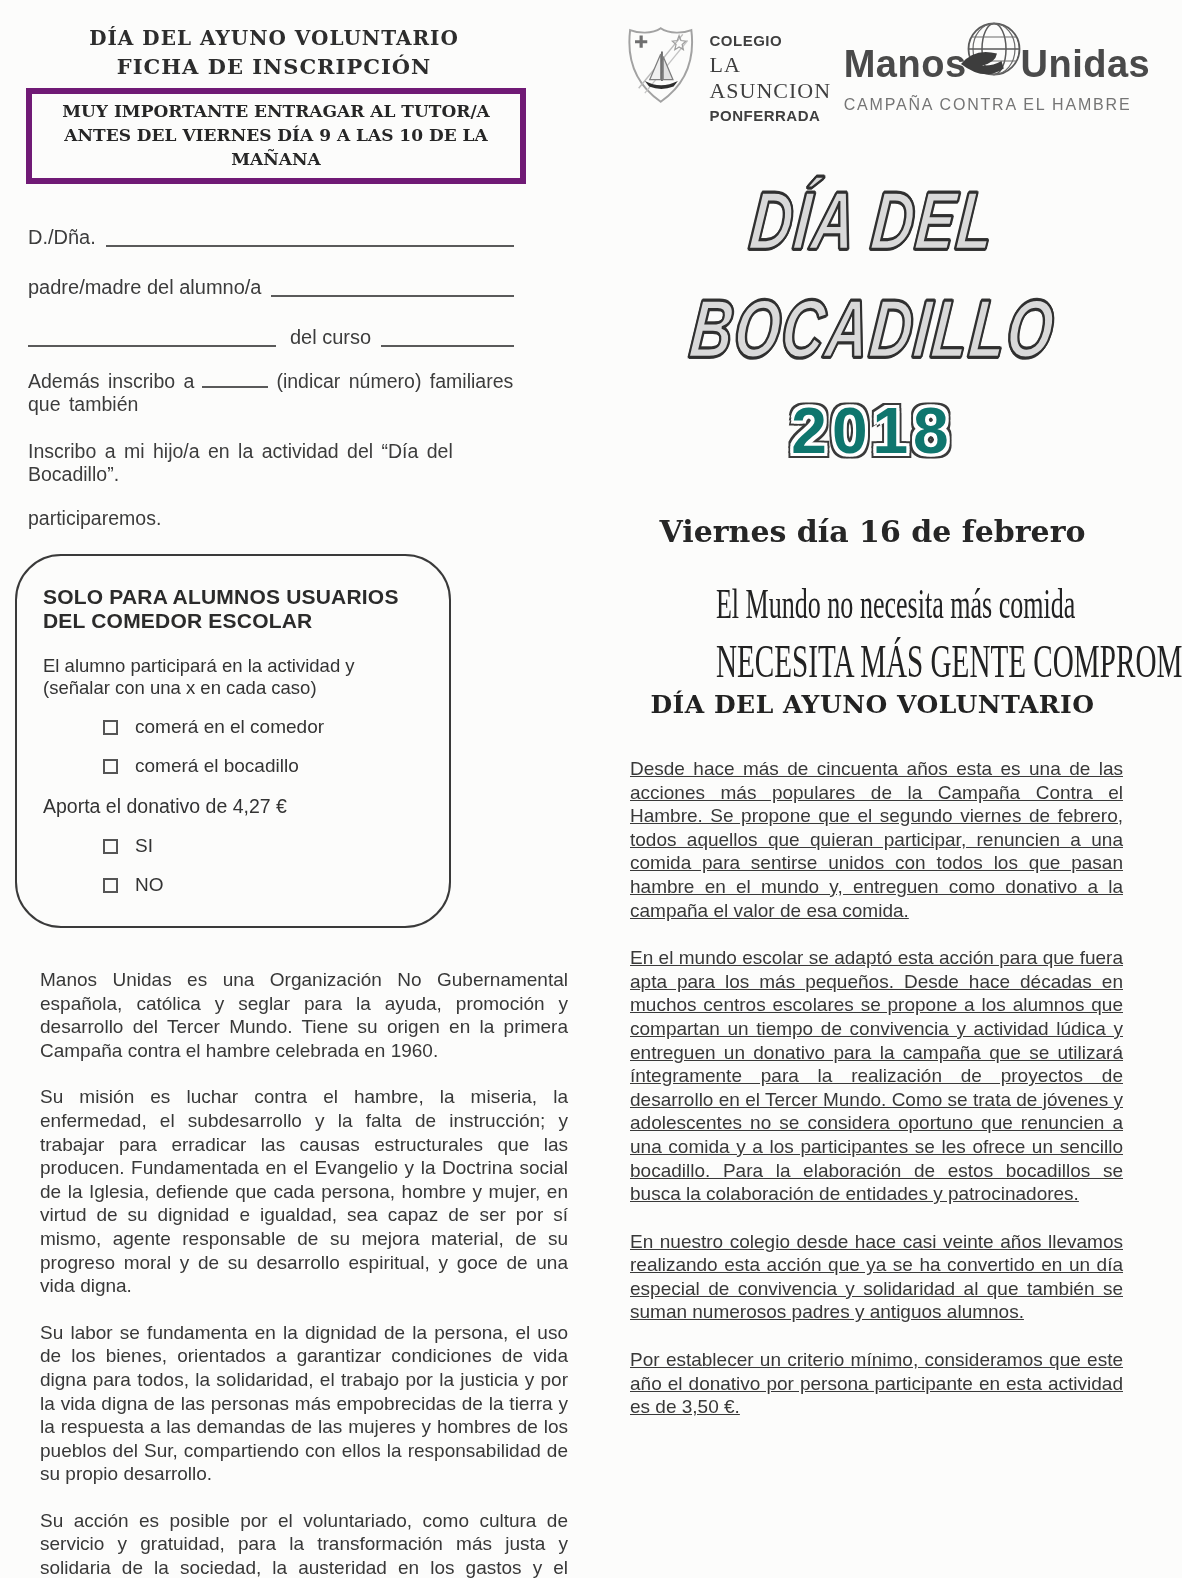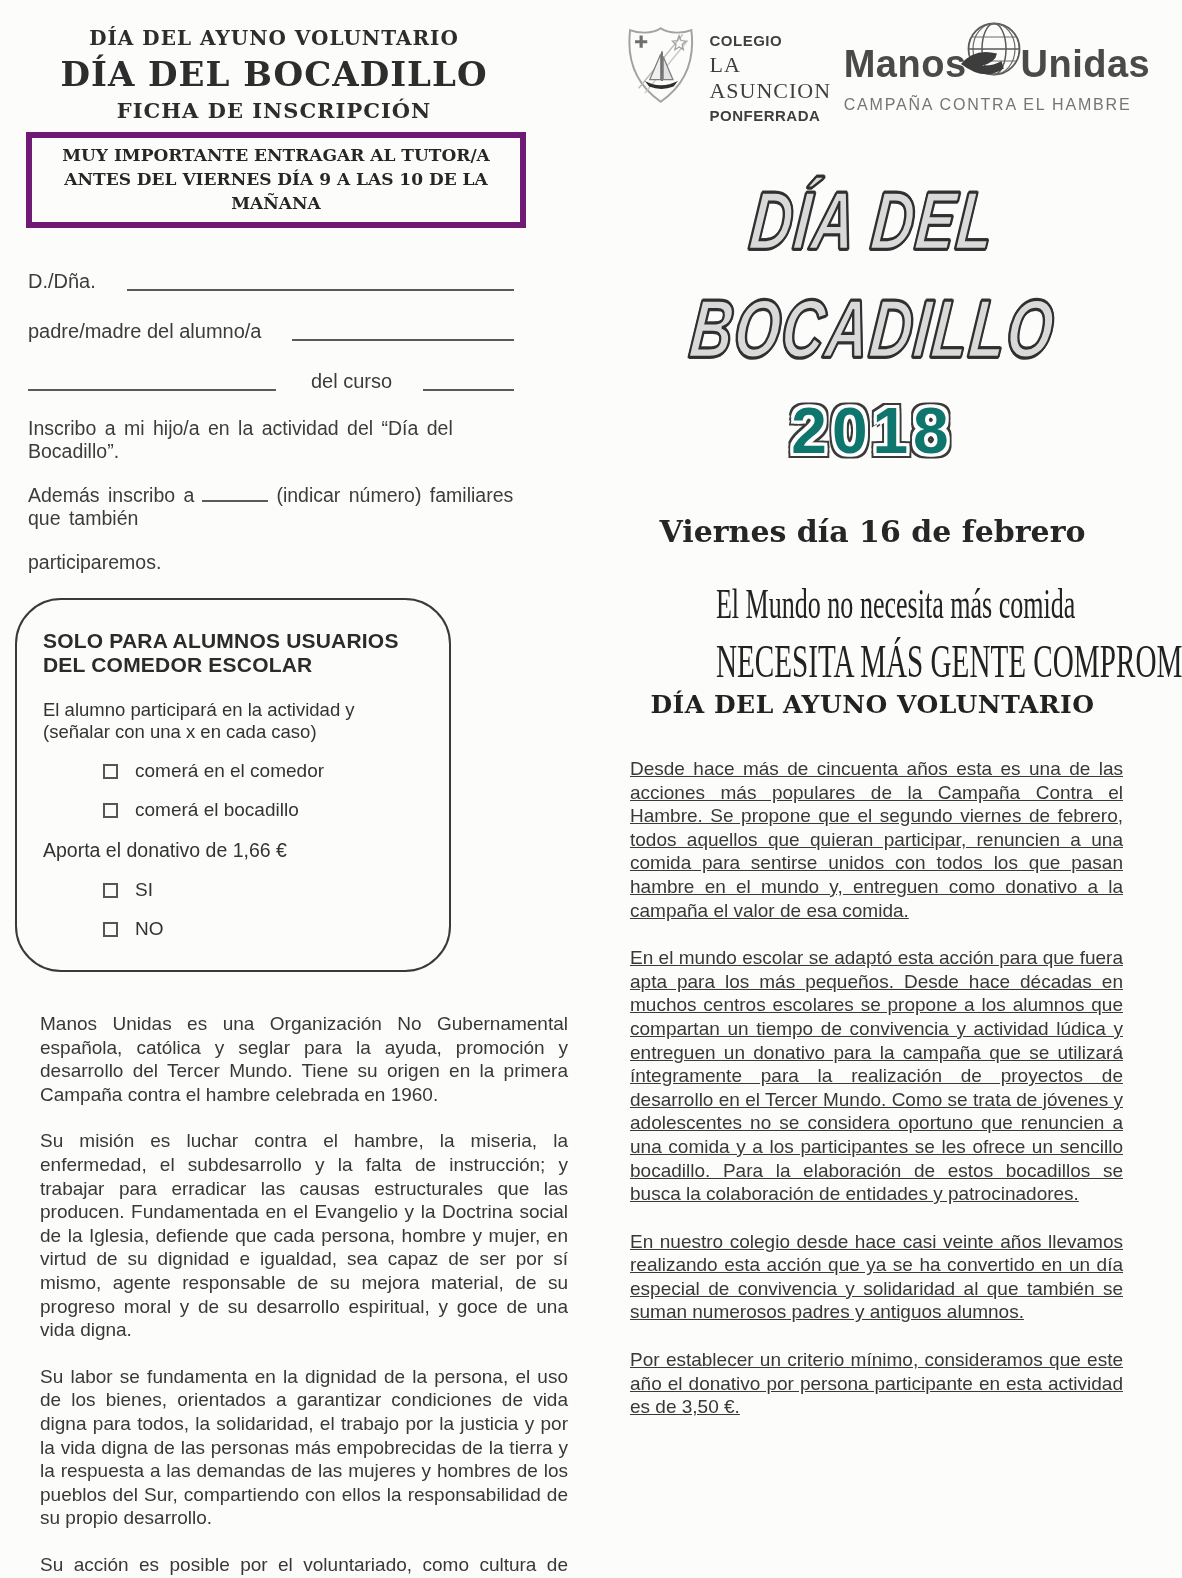--- a/index.html
+++ b/index.html
@@ -11,21 +11,21 @@
   .col-left { position:absolute; left:28px; top:18px; width:540px; }
   .form-head { width:492px; text-align:center; color:#2d2d2d; }
   .form-supertitle { font-family:"DejaVu Serif", serif; font-weight:bold; font-size:20px; letter-spacing:1px; margin-top:8px; }
   .form-title { font-family:"DejaVu Serif", serif; font-weight:bold; font-size:34px; letter-spacing:1px; margin-top:4px; }
   .form-subtitle { font-family:"DejaVu Serif", serif; font-weight:bold; font-size:21px; letter-spacing:1px; margin-top:4px; }
   .note-box { width:500px; margin-left:-2px; margin-top:9px; border:6px solid #701a75; padding:5px 6px 7px;
               text-align:center; font-family:"DejaVu Serif", serif; font-weight:bold; font-size:17px; color:#262626; }
   .note-box div { line-height:24px; }
 
   .form-rows { margin-top:42px; width:490px; font-size:20px; color:#3c3c3c; }
-  .frow { display:flex; align-items:flex-end; margin-top:27px;gap:21px; }
+  .frow { display:flex; align-items:flex-end; margin-top:27px; }
   .frow:first-child { margin-top:0; }
   .blank { flex:1; border-bottom:2px solid #5a5a5a; height:16px; margin:0 4px 2px 10px; }
   .blank.fixed { flex:none; width:248px; margin-left:0; }
   .blank.small { display:inline-block; flex:none; width:66px; height:12px; margin:0 8px; }
   .flabel { white-space:nowrap; }
   .ftext { width:500px; font-size:19.5px; color:#3c3c3c; word-spacing:3px; }
   .ftext.m1 { margin-top:24px; }
   .ftext.m2 { margin-top:21px; }
 
   .canteen-box { width:436px; margin-left:-13px; margin-top:24px; border:2px solid #3a3a3a; border-radius:46px;
@@ -74,21 +74,20 @@
   .article-paragraphs p { margin-bottom:24px; }
 </style>
 </head>
 <body>
 
 <div class="page">
 
   <section class="col-left">
     <div class="form-head">
       <div class="form-supertitle">DÍA DEL AYUNO VOLUNTARIO</div>
-      <div class="form-title">DÍA DEL BOCADILLO</div>
       <div class="form-subtitle">FICHA DE INSCRIPCIÓN</div>
     </div>
 
     <div class="note-box">
       <div>MUY IMPORTANTE ENTRAGAR AL TUTOR/A</div>
       <div>ANTES DEL VIERNES DÍA 9 A LAS 10 DE LA MAÑANA</div>
     </div>
 
     <div class="form-rows">
       <div class="frow">
@@ -99,39 +98,39 @@
         <span class="flabel">padre/madre del alumno/a</span>
         <span class="blank"></span>
       </div>
       <div class="frow">
         <span class="blank fixed"></span>
         <span class="flabel" style="margin-left:10px">del curso</span>
         <span class="blank"></span>
       </div>
     </div>
 
-    <p class="ftext m1">Inscribo a mi hijo/a en la actividad del “Día del Bocadillo”.</p>
-
     <p class="ftext m2">
       <span>Además inscribo a</span><span class="blank small"></span><span>(indicar número) familiares que también</span>
     </p>
+
+    <p class="ftext m1">Inscribo a mi hijo/a en la actividad del “Día del Bocadillo”.</p>
     <p class="ftext m2">participaremos.</p>
 
     <div class="canteen-box">
       <div class="cb-title">SOLO PARA ALUMNOS USUARIOS DEL COMEDOR ESCOLAR</div>
       <div class="cb-instruction">El alumno participará en la actividad y (señalar con una x en cada caso)</div>
       <div class="cb-option">
         <span class="checkbox"></span>
         <span>comerá en el comedor</span>
       </div>
       <div class="cb-option">
         <span class="checkbox"></span>
         <span>comerá el bocadillo</span>
       </div>
-      <div class="cb-donation">Aporta el donativo de 1,66 €</div>
+      <div class="cb-donation">Aporta el donativo de 4,27 €</div>
       <div class="cb-option">
         <span class="checkbox"></span>
         <span>SI</span>
       </div>
       <div class="cb-option">
         <span class="checkbox"></span>
         <span>NO</span>
       </div>
     </div>
 

